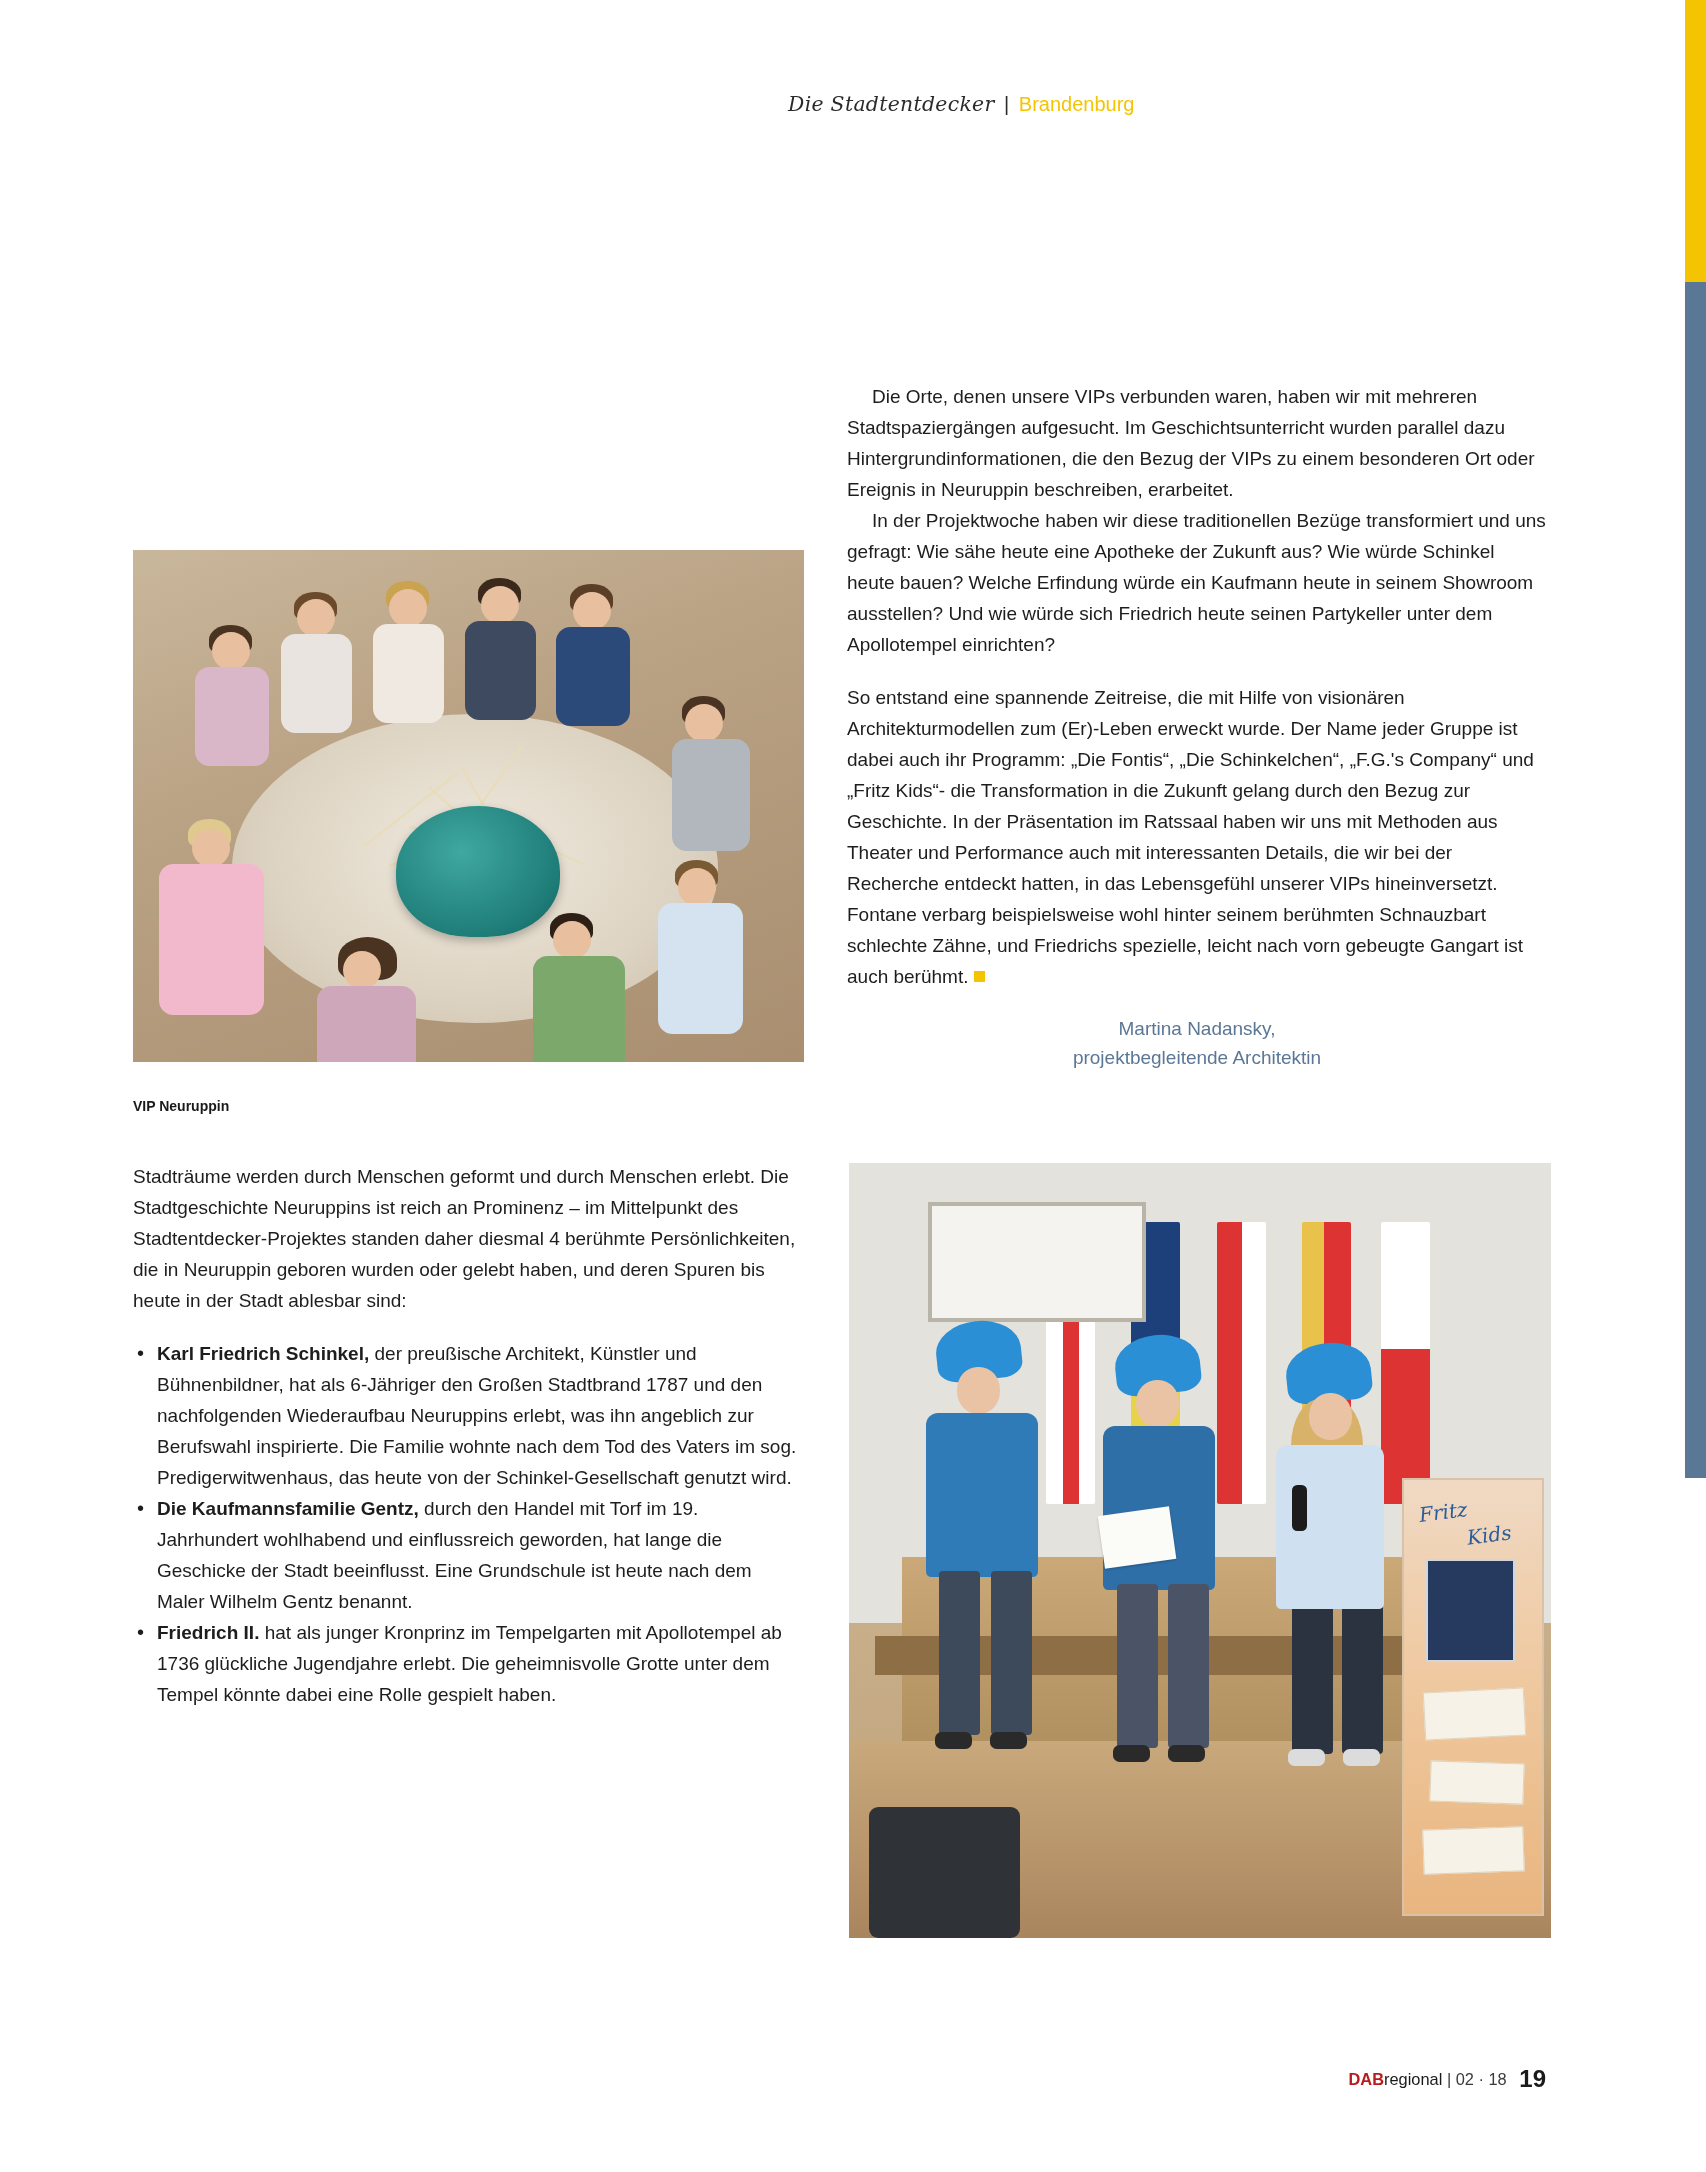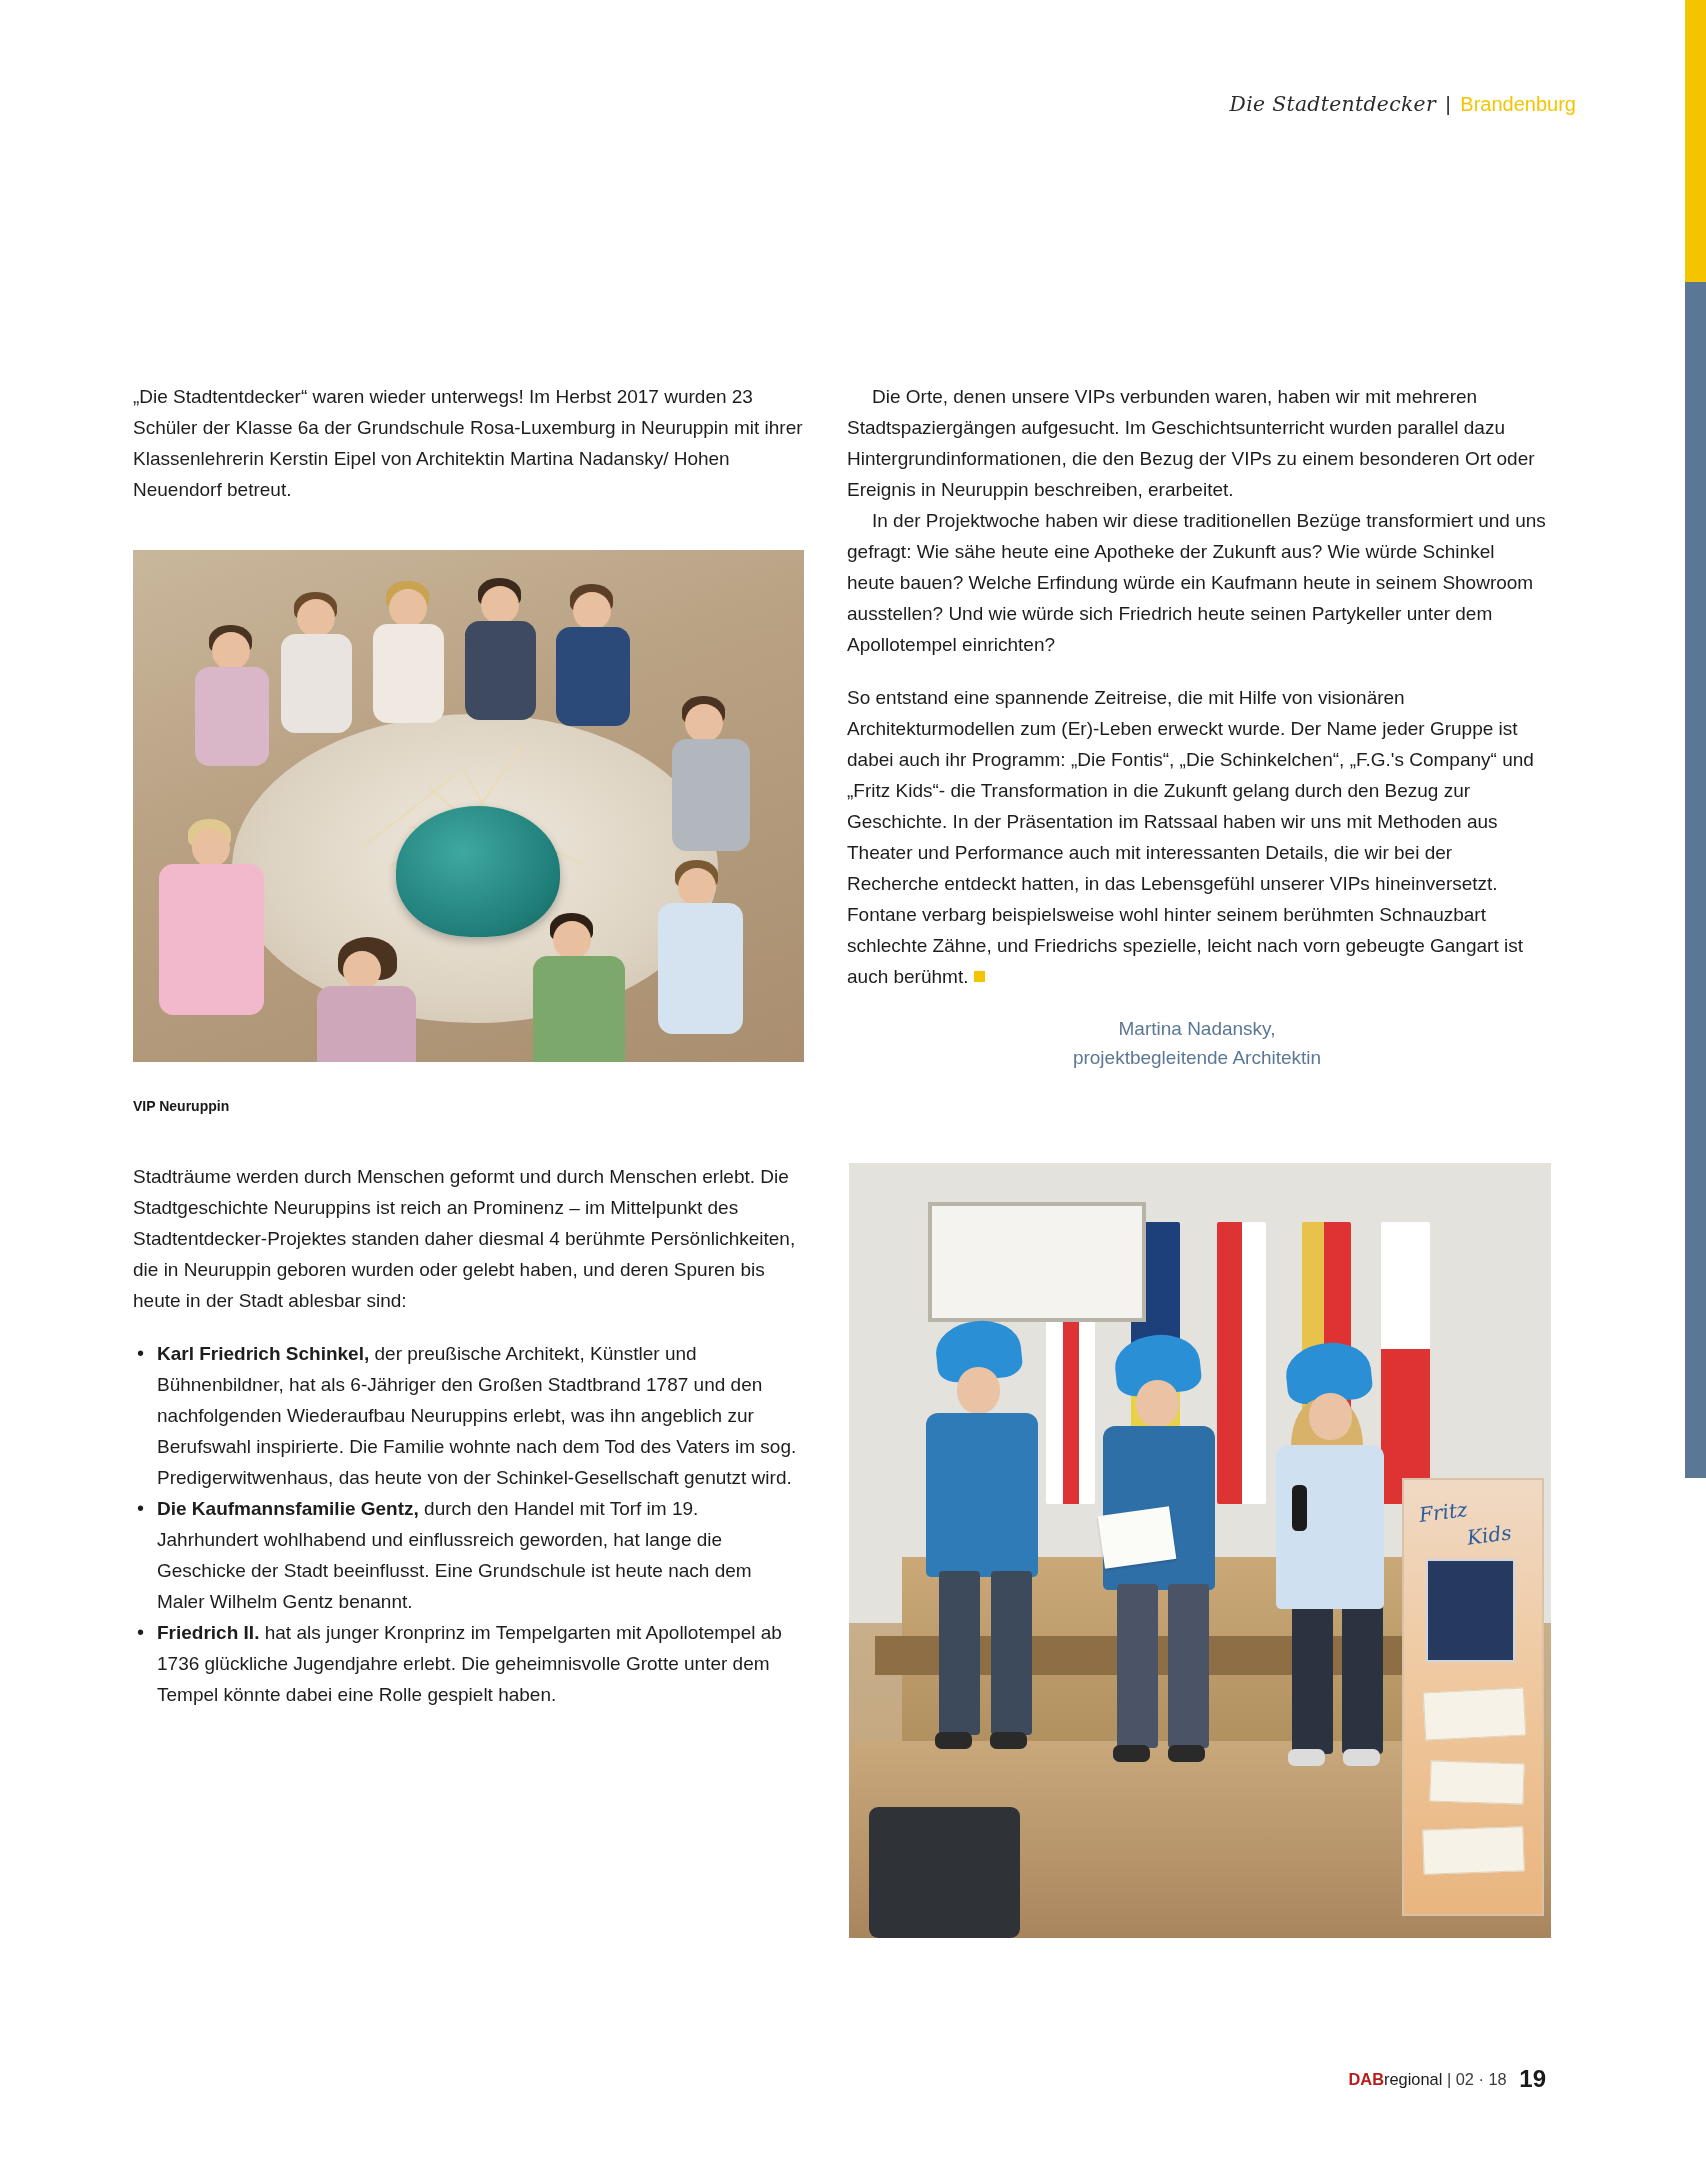--- a/index.html
+++ b/index.html
@@ -18,21 +18,21 @@
   .edge-bar-blue {
     position:absolute; right:0; top:282px; width:22px; height:1196px;
     background:#5b7796;
   }
   .page {
     position:absolute; left:0; top:0; width:1658px; height:2172px;
   }
   
   .header {
     position:absolute; left:788px; top:92px; width:788px;
-    text-align:right;
+    text-align:left;
     font-size:20px;
     color:#2b2b2b;
   }
   .header .script {
     font-family:"DejaVu Serif", serif;
     font-style:italic;
     font-size:20.4px;
     letter-spacing:0.3px;
   }
   .header .sep { color:#2b2b2b; margin:0 4px; }
@@ -215,23 +215,20 @@
 
 <div class="page">
 
   <div class="header">
     <span class="script">Die Stadtentdecker</span>
     <span class="sep">|</span>
     <span class="region">Brandenburg</span>
   </div>
 
 
-  <div class="col-left">
-    <p class="body">„Die Stadtentdecker“ waren wieder unterwegs! Im Herbst 2017 wurden 23 Schüler der Klasse 6a der Grundschule Rosa-Luxemburg in Neuruppin mit ihrer Klassenlehrerin Kerstin Eipel von Architektin Martina Nadansky/ Hohen Neuendorf betreut.</p>
-  </div>
 
   <div class="photo1">
     <div class="p1-bg"></div>
     <div class="p1-table"></div>
     <div class="p1-sticks">
       <i style="left:13px;  top:99px; width:118px; transform:rotate(-38deg);"></i>
       <i style="left:39px;  top:118px; width:131px; transform:rotate(-20deg);"></i>
       <i style="left:79px; top:39px;  width:125px; transform:rotate(42deg);"></i>
       <i style="left:112px; top:20px;  width:112px; transform:rotate(60deg);"></i>
       <i style="left:59px;  top:79px; width:151px; transform:rotate(10deg);"></i>

